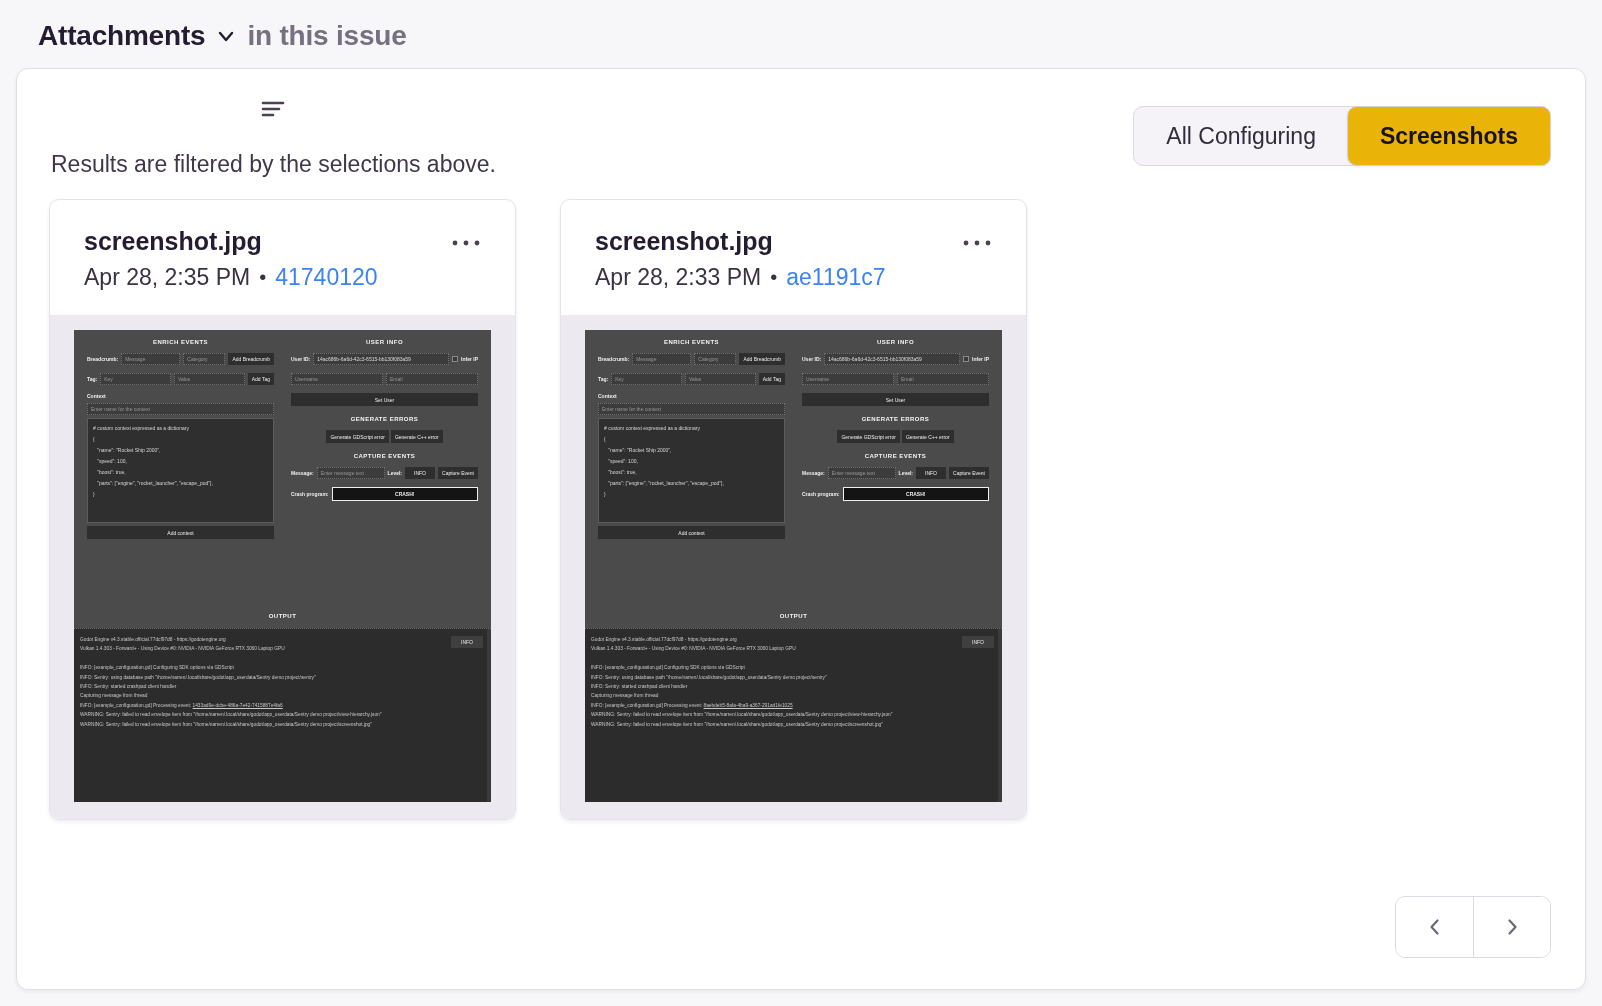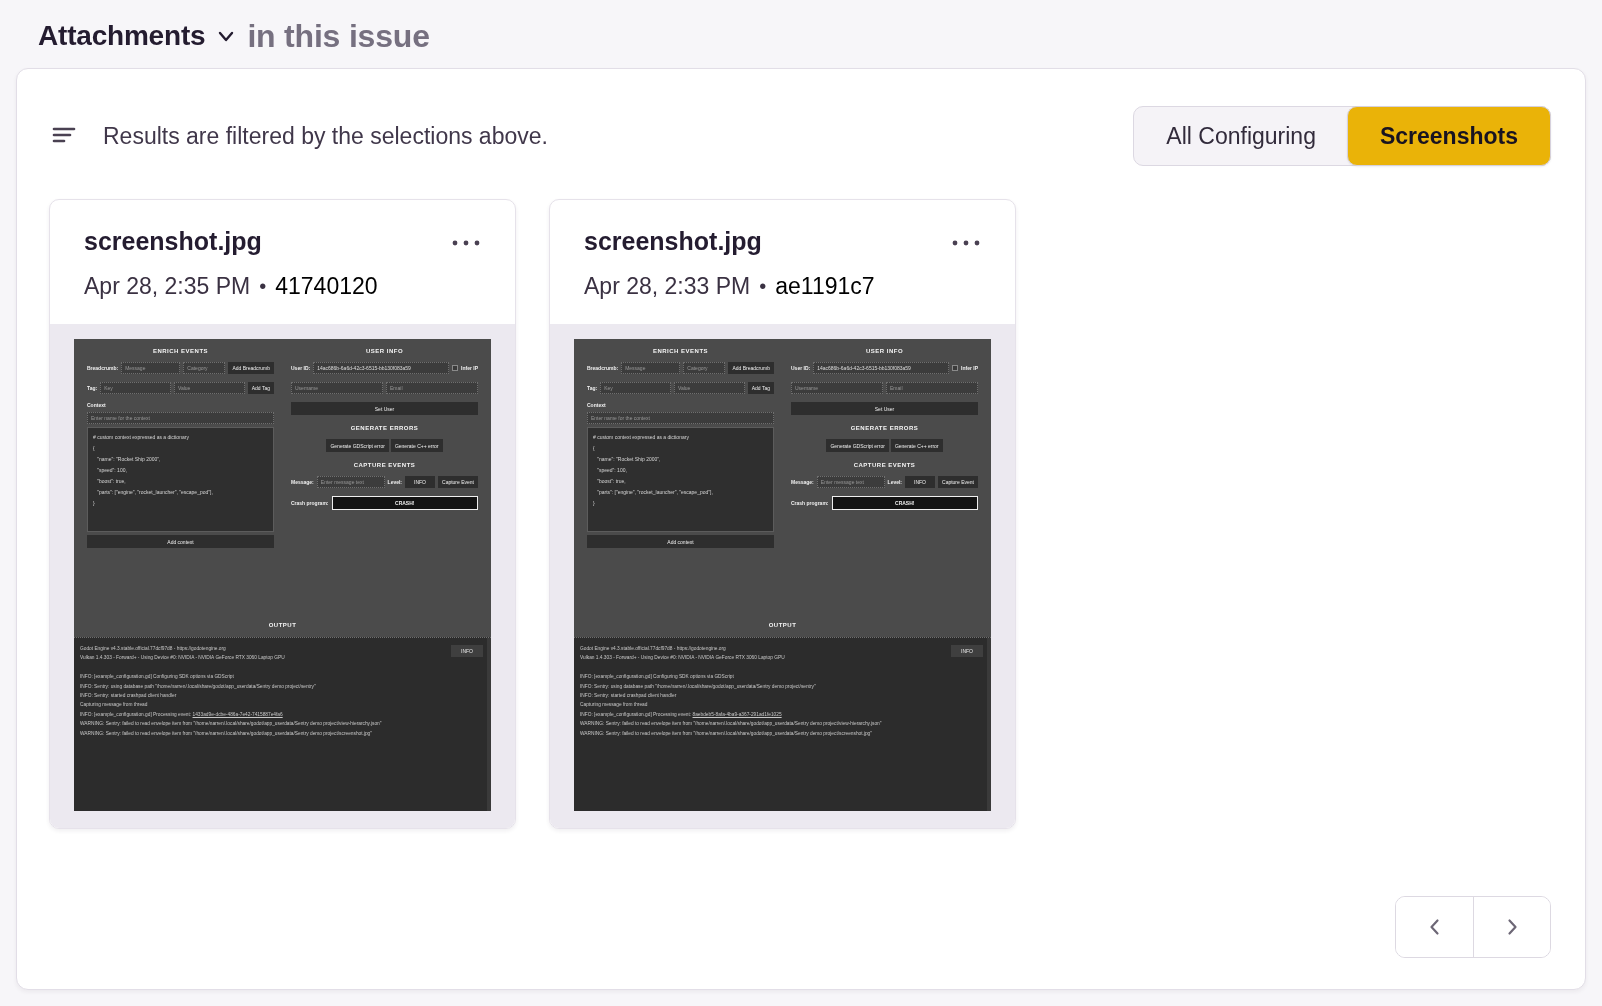--- a/index.html
+++ b/index.html
@@ -11,64 +11,64 @@
     color: #2b2233;
     overflow: hidden;
   }
   
   .page-header {
     display: flex; align-items: center; gap: 10px;
     padding: 16px 13px 0 38px; height: 56px;
   }
   .page-title { font-size: 28px; font-weight: 700; color: #241c30; letter-spacing: -0.2px; }
   .chev-down { margin-top: 4px; }
-  .page-subtitle { font-size: 32px; font-weight: 600; color: #767080; letter-spacing: -0.2px; }
+  .page-subtitle { font-size: 28px; font-weight: 600; color: #767080; letter-spacing: -0.2px; }
   
   .panel {
     position: absolute; left: 16px; right: 16px; top: 68px; bottom: 16px;
     background: #ffffff;
     border: 1px solid #e2dee7;
     border-radius: 12px;
     box-shadow: 0 2px 4px rgba(43,34,51,0.06);
   }
   .toolbar {
     display: flex; align-items: center; justify-content: space-between;
     margin: 37px 34px 0 34px; height: 60px;
   }
-  .toolbar-left { display: flex; align-items: center; gap: 26px; }
+  .toolbar-left { display: flex; align-items: center; gap: 26px; flex-direction: column; }
   .filter-note { font-size: 23px; color: #40374a; }
   .segmented {
     display: flex; align-items: stretch; height: 60px;
     background: #f5f3f7; border: 1px solid #dcd8e2; border-radius: 10px;
   }
   .segment {
     display: flex; align-items: center; padding: 0 32px;
     font-size: 23px; color: #322b3b; background: transparent;
     border: none; border-radius: 10px; cursor: pointer;
     font-family: inherit;
   }
   .segment.active {
     background: #eab308; border: 1px solid #d6d1dc; margin: -1px -1px;
     font-weight: 700; color: #181321;
     box-shadow: 0 1px 2px rgba(43,34,51,0.08);
   }
   
-  .cards { display: flex; gap: 33px; margin: 33px 0 0 32px; }
+  .cards { display: flex; gap: 44px; margin: 33px 0 0 32px; }
   .card {
     width: 467px; background: #fff;
     border: 1px solid #e6e2ea; border-radius: 10px;
     box-shadow: 0 2px 4px rgba(43,34,51,0.07);
     overflow: hidden;
   }
   .card-head { padding: 27px 34px 24px 34px; }
   .card-title-row { display: flex; align-items: flex-start; justify-content: space-between; }
   .card-title { font-size: 25px; font-weight: 700; color: #241c30; }
   .dots-btn { margin-top: 6px; cursor: pointer; }
-  .card-meta { display: flex; align-items: center; gap: 9px; margin-top: 17px; font-size: 23px; color: #3a3142; }
-  .event-link { color: #000000; text-decoration: none; cursor: pointer; }
+  .card-meta { display: flex; align-items: center; gap: 9px; margin-top: 8px; font-size: 23px; color: #3a3142; }
+  .event-link { color: #3b82f6; text-decoration: none; cursor: pointer; }
   .bullet { color: #3a3142; font-size: 20px; }
   .thumb { background: #ece9f0; padding: 15px 24px 17px 24px; }
   
   .mock {
     width: 417px; height: 472px; background: #4b4b4b;
     display: flex; flex-direction: column;
     font-family: "Liberation Sans", sans-serif;
   }
   .mock-top { flex: 1; display: flex; flex-direction: column; padding: 9px 13px 0 13px; }
   .mock-cols { display: flex; gap: 17px; }

